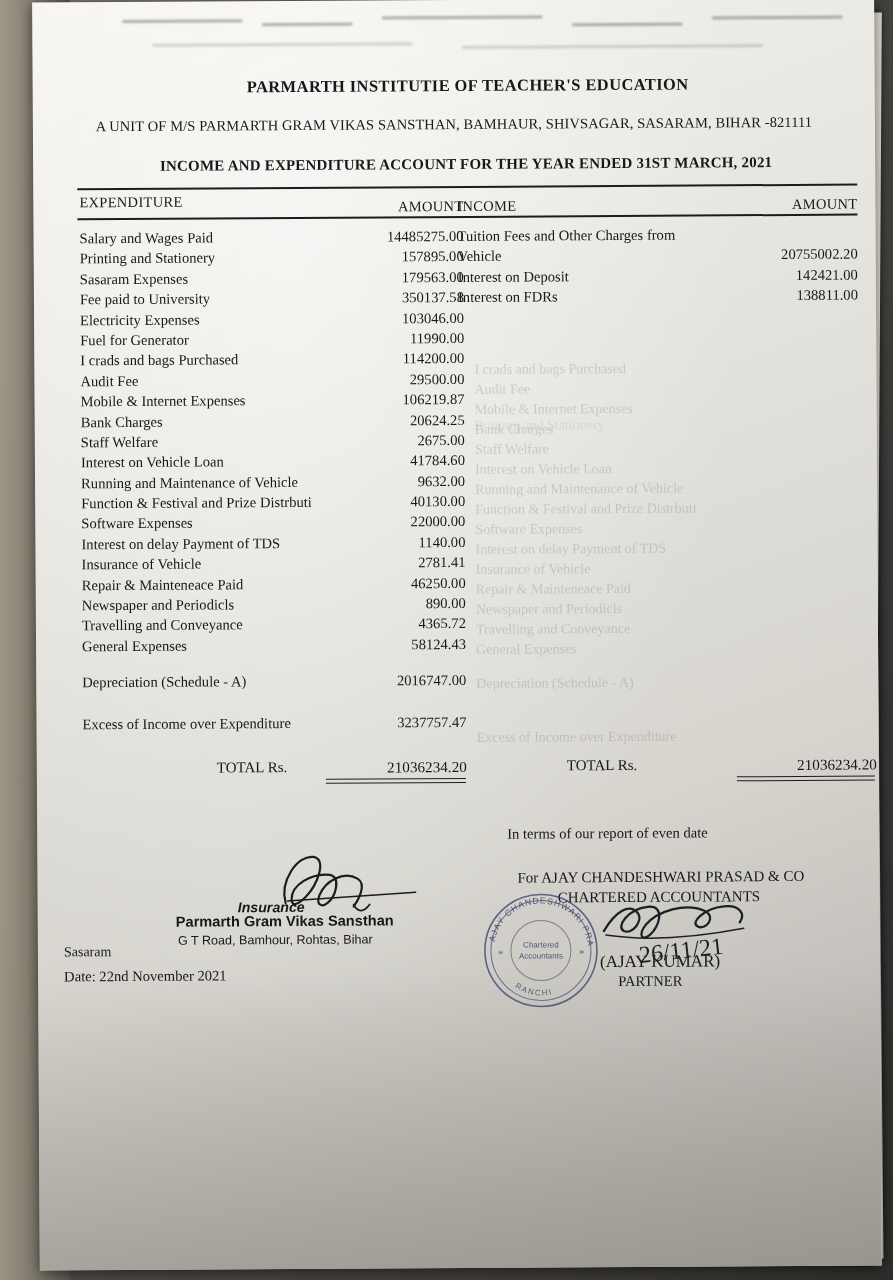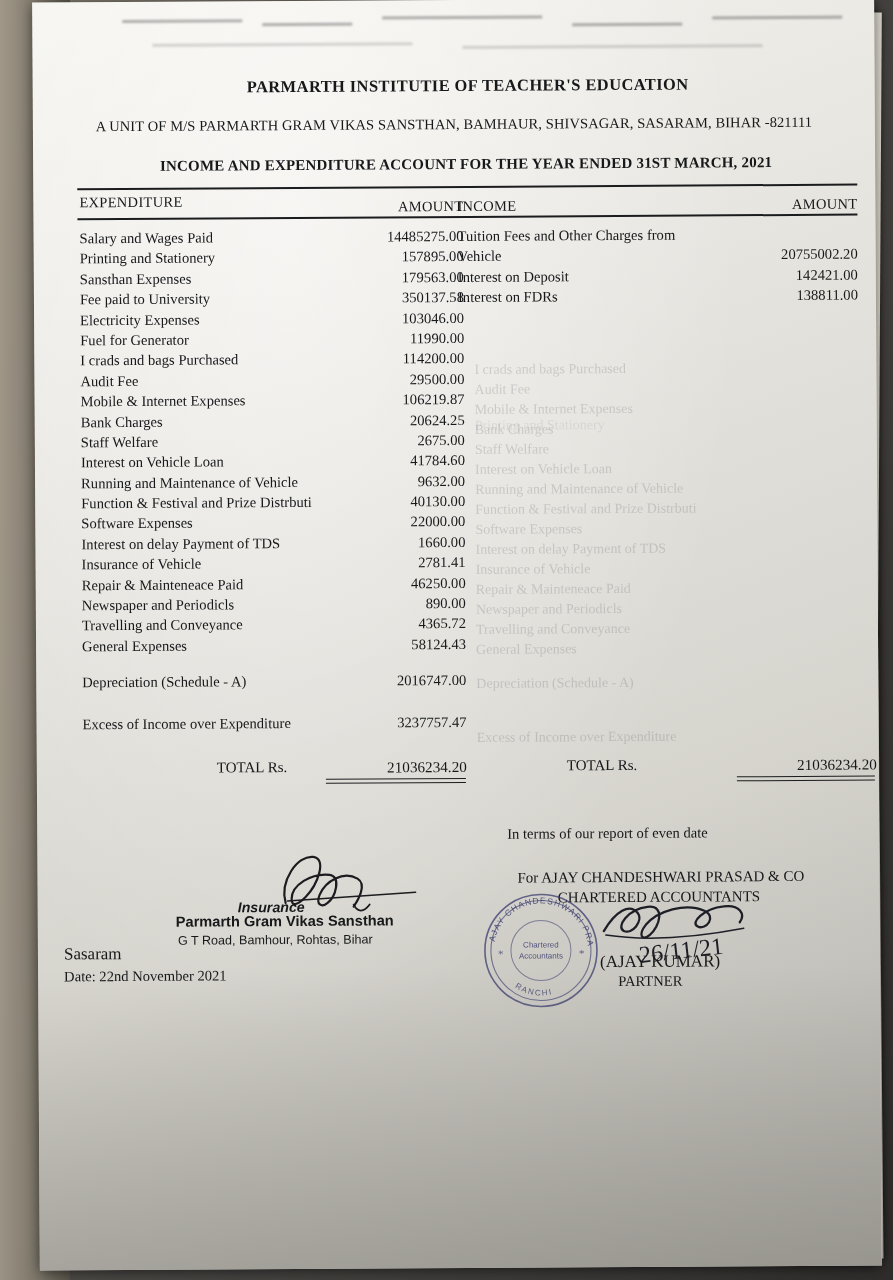--- a/index.html
+++ b/index.html
@@ -241,21 +241,21 @@
   }
   .sec-addr {
     position: absolute;
     left: 140px; top: 932px;
     font-size: 12.6px;
     font-family: "Liberation Sans", sans-serif;
   }
   .place {
     position: absolute;
     left: 26px; top: 942px;
-    font-size: 17px;
+    font-size: 14px;
   }
   .date {
     position: absolute;
     left: 26px; top: 966px;
     font-size: 14.6px;
   }
 
   
   .ghost {
     position: absolute;
@@ -313,21 +313,21 @@
       <div class="rows">
         <div class="row">
             <span class="label">Salary and Wages Paid</span>
             <span class="amt">14485275.00</span>
           </div>
         <div class="row">
             <span class="label">Printing and Stationery</span>
             <span class="amt">157895.00</span>
           </div>
         <div class="row">
-            <span class="label">Sansthan Expenses</span>
+            <span class="label">Sasaram Expenses</span>
             <span class="amt">179563.00</span>
           </div>
         <div class="row">
             <span class="label">Fee paid to University</span>
             <span class="amt">350137.58</span>
           </div>
         <div class="row">
             <span class="label">Electricity Expenses</span>
             <span class="amt">103046.00</span>
           </div>
@@ -366,21 +366,21 @@
         <div class="row">
             <span class="label">Function &amp; Festival and Prize Distrbuti</span>
             <span class="amt">40130.00</span>
           </div>
         <div class="row">
             <span class="label">Software Expenses</span>
             <span class="amt">22000.00</span>
           </div>
         <div class="row">
             <span class="label">Interest on delay Payment of TDS</span>
-            <span class="amt">1660.00</span>
+            <span class="amt">1140.00</span>
           </div>
         <div class="row">
             <span class="label">Insurance of Vehicle</span>
             <span class="amt">2781.41</span>
           </div>
         <div class="row">
             <span class="label">Repair &amp; Mainteneace Paid</span>
             <span class="amt">46250.00</span>
           </div>
         <div class="row">

